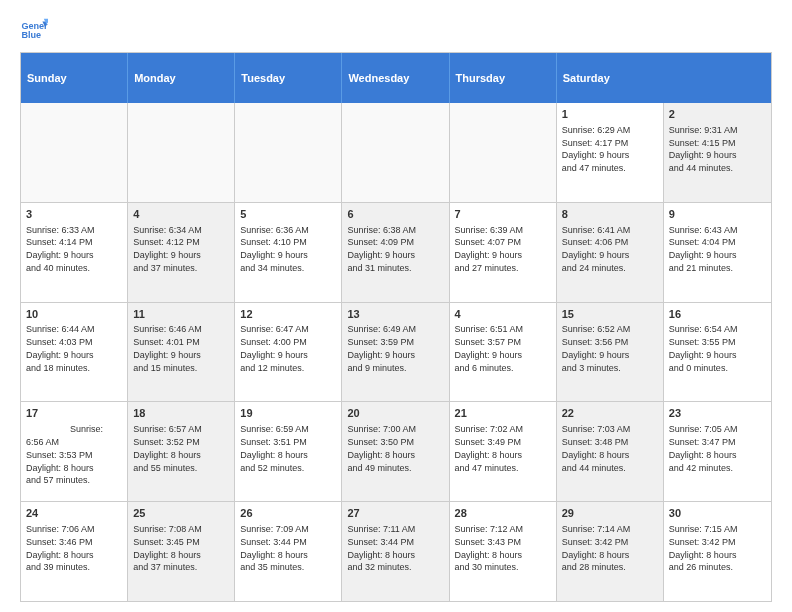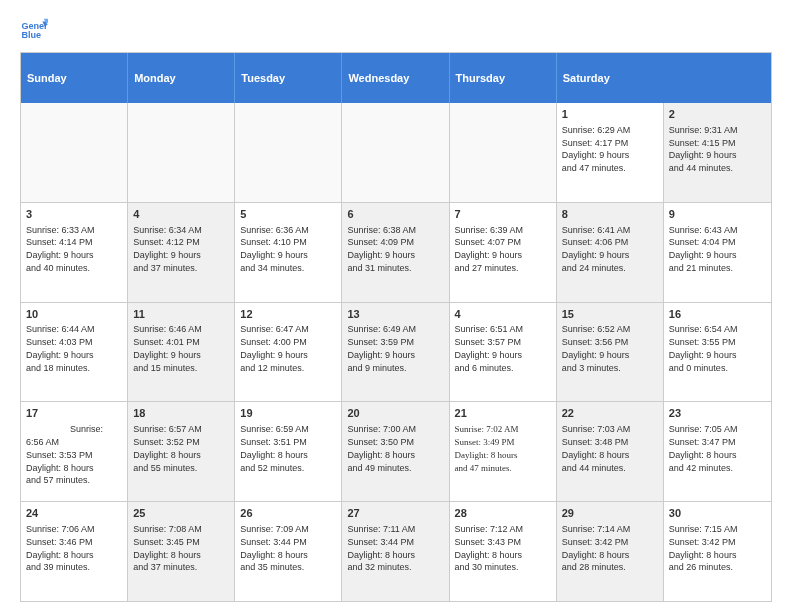--- a/index.html
+++ b/index.html
@@ -218,21 +218,21 @@
 Daylight: 8 hours
 and 55 minutes.</span></div>
           <div class="cal-cell"><span class="day-num">19</span><span class="cell-info" style="white-space: pre-line;">Sunrise: 6:59 AM
 Sunset: 3:51 PM
 Daylight: 8 hours
 and 52 minutes.</span></div>
           <div class="cal-cell shaded"><span class="day-num">20</span><span class="cell-info" style="white-space: pre-line;">Sunrise: 7:00 AM
 Sunset: 3:50 PM
 Daylight: 8 hours
 and 49 minutes.</span></div>
-          <div class="cal-cell"><span class="day-num">21</span><span class="cell-info" style="white-space: pre-line; font-family: Liberation Serif, serif;">Sunrise: 7:02 AM
+          <div class="cal-cell"><span class="day-num">21</span><span class="cell-info" style="white-space: pre-line;">Sunrise: 7:02 AM
 Sunset: 3:49 PM
 Daylight: 8 hours
 and 47 minutes.</span></div>
           <div class="cal-cell shaded"><span class="day-num">22</span><span class="cell-info" style="white-space: pre-line;">Sunrise: 7:03 AM
 Sunset: 3:48 PM
 Daylight: 8 hours
 and 44 minutes.</span></div>
           <div class="cal-cell"><span class="day-num">23</span><span class="cell-info" style="white-space: pre-line;">Sunrise: 7:05 AM
 Sunset: 3:47 PM
 Daylight: 8 hours

